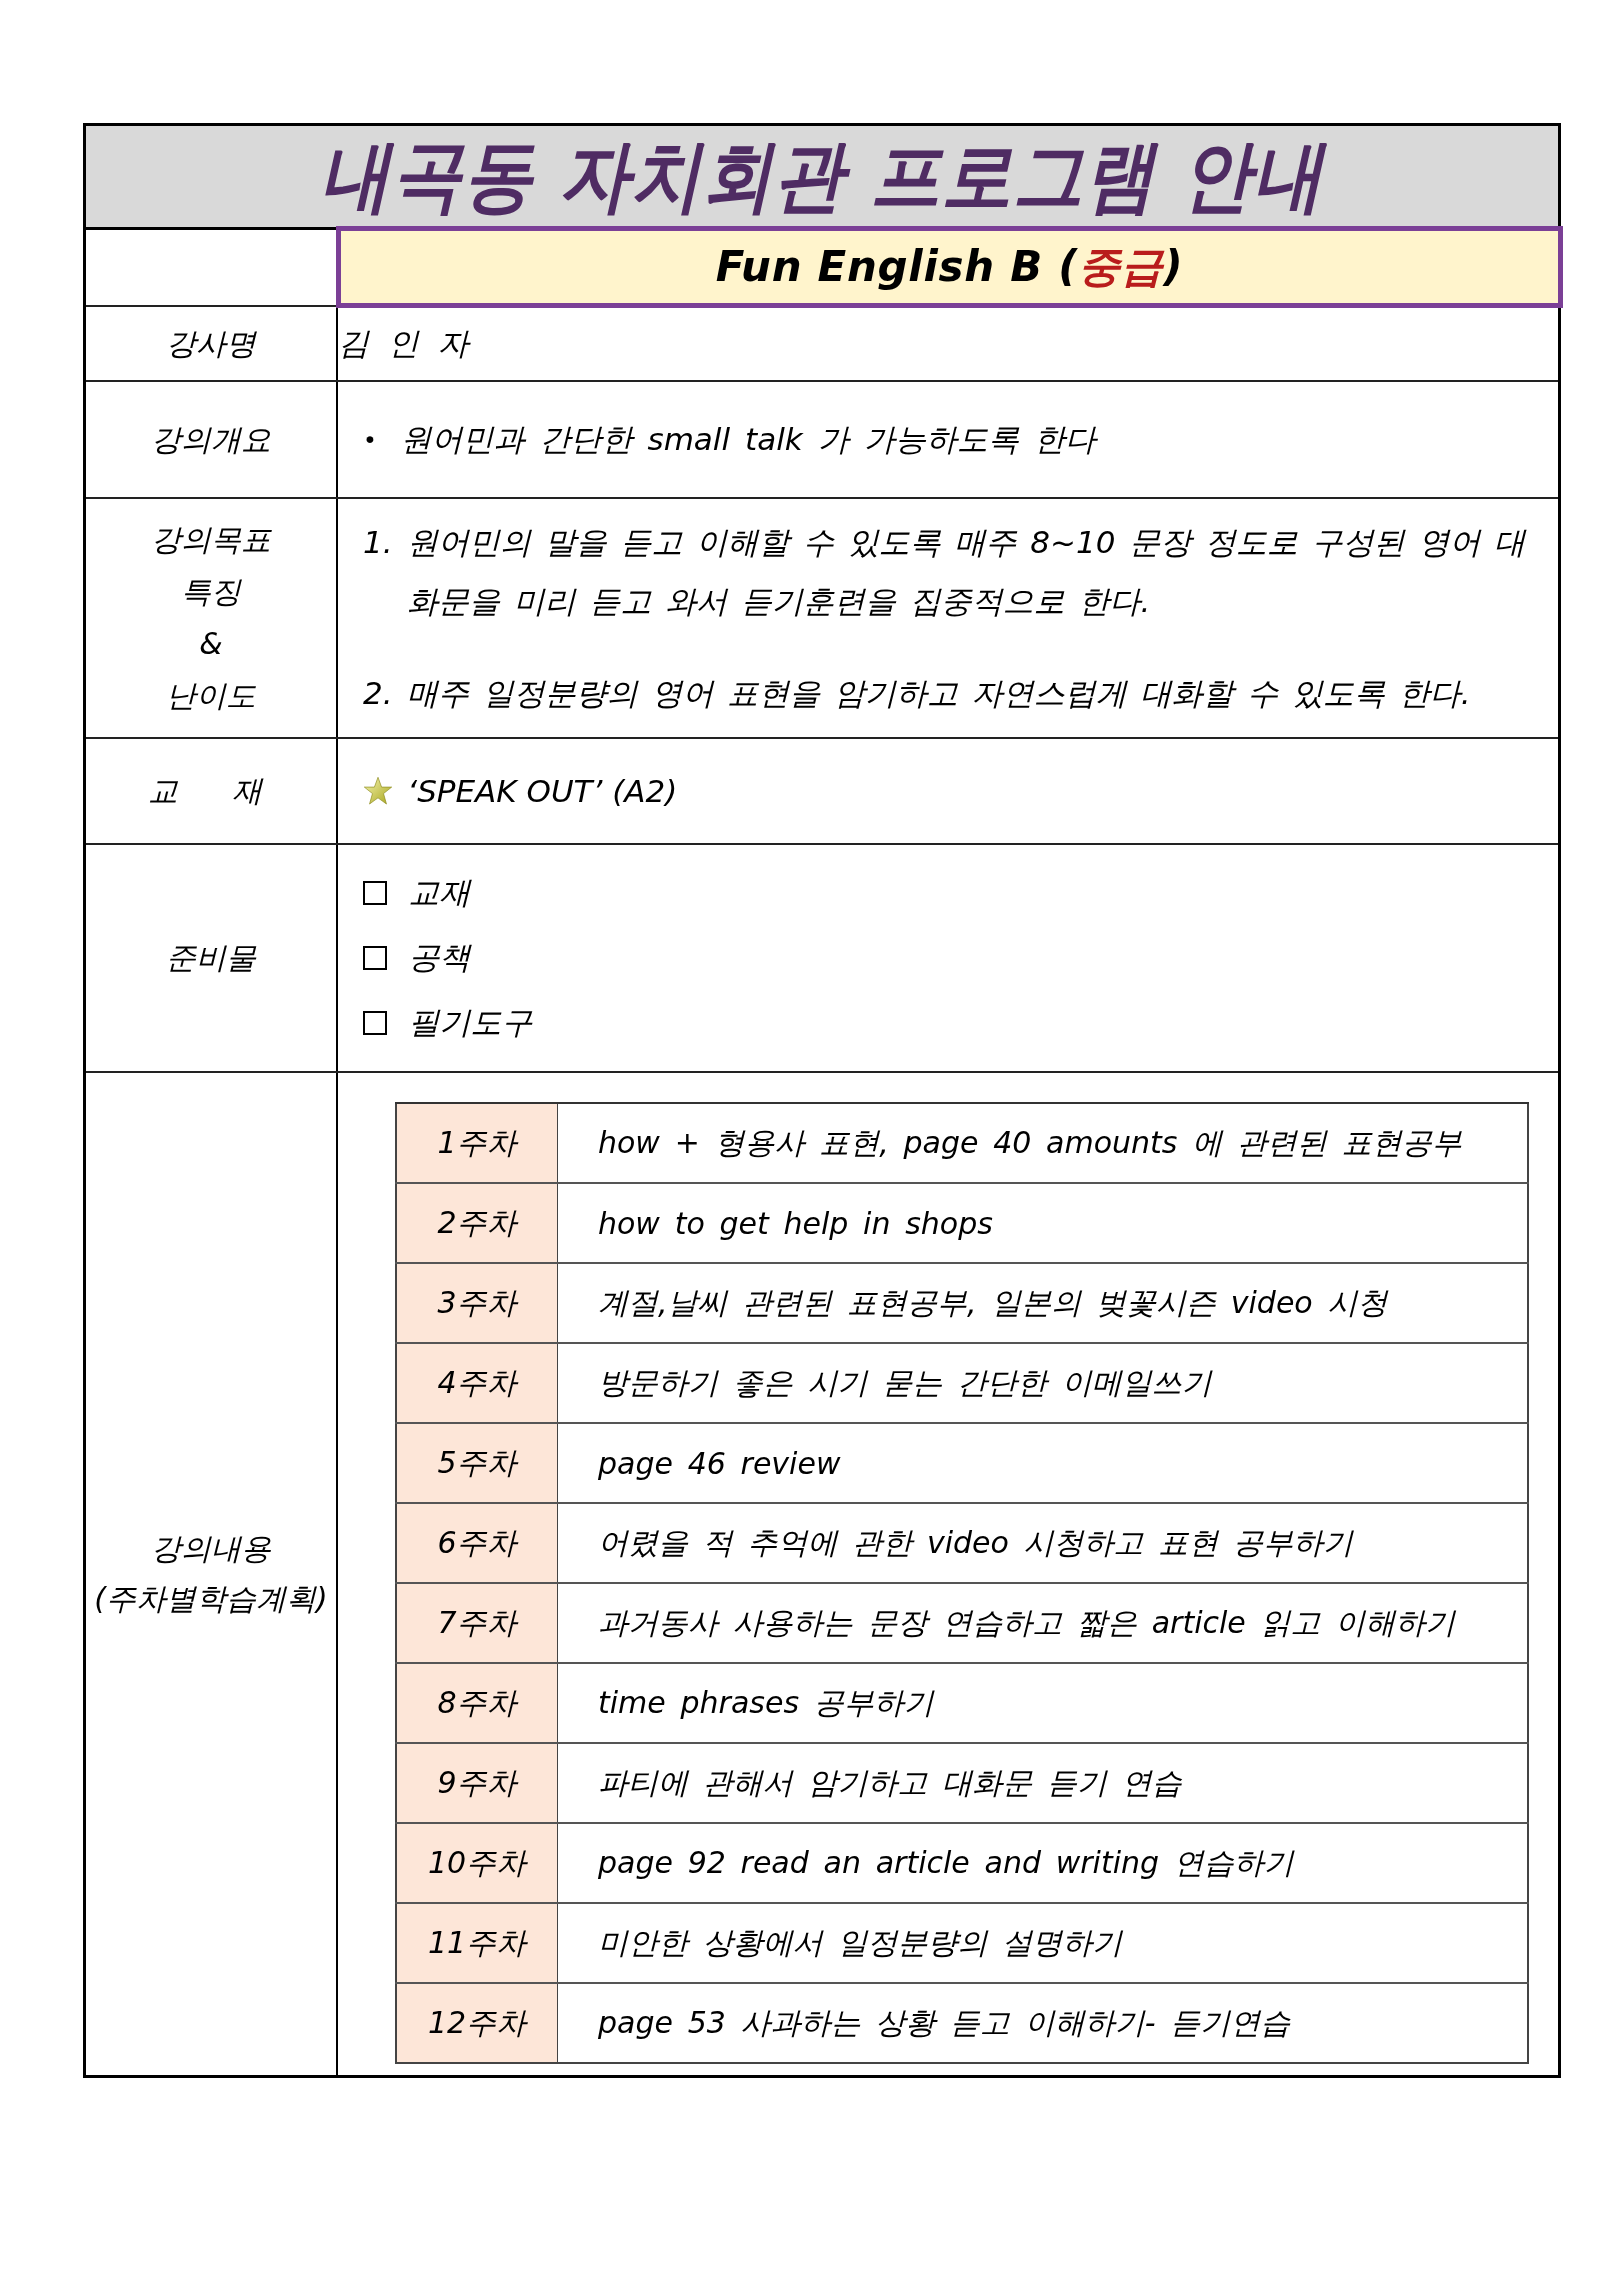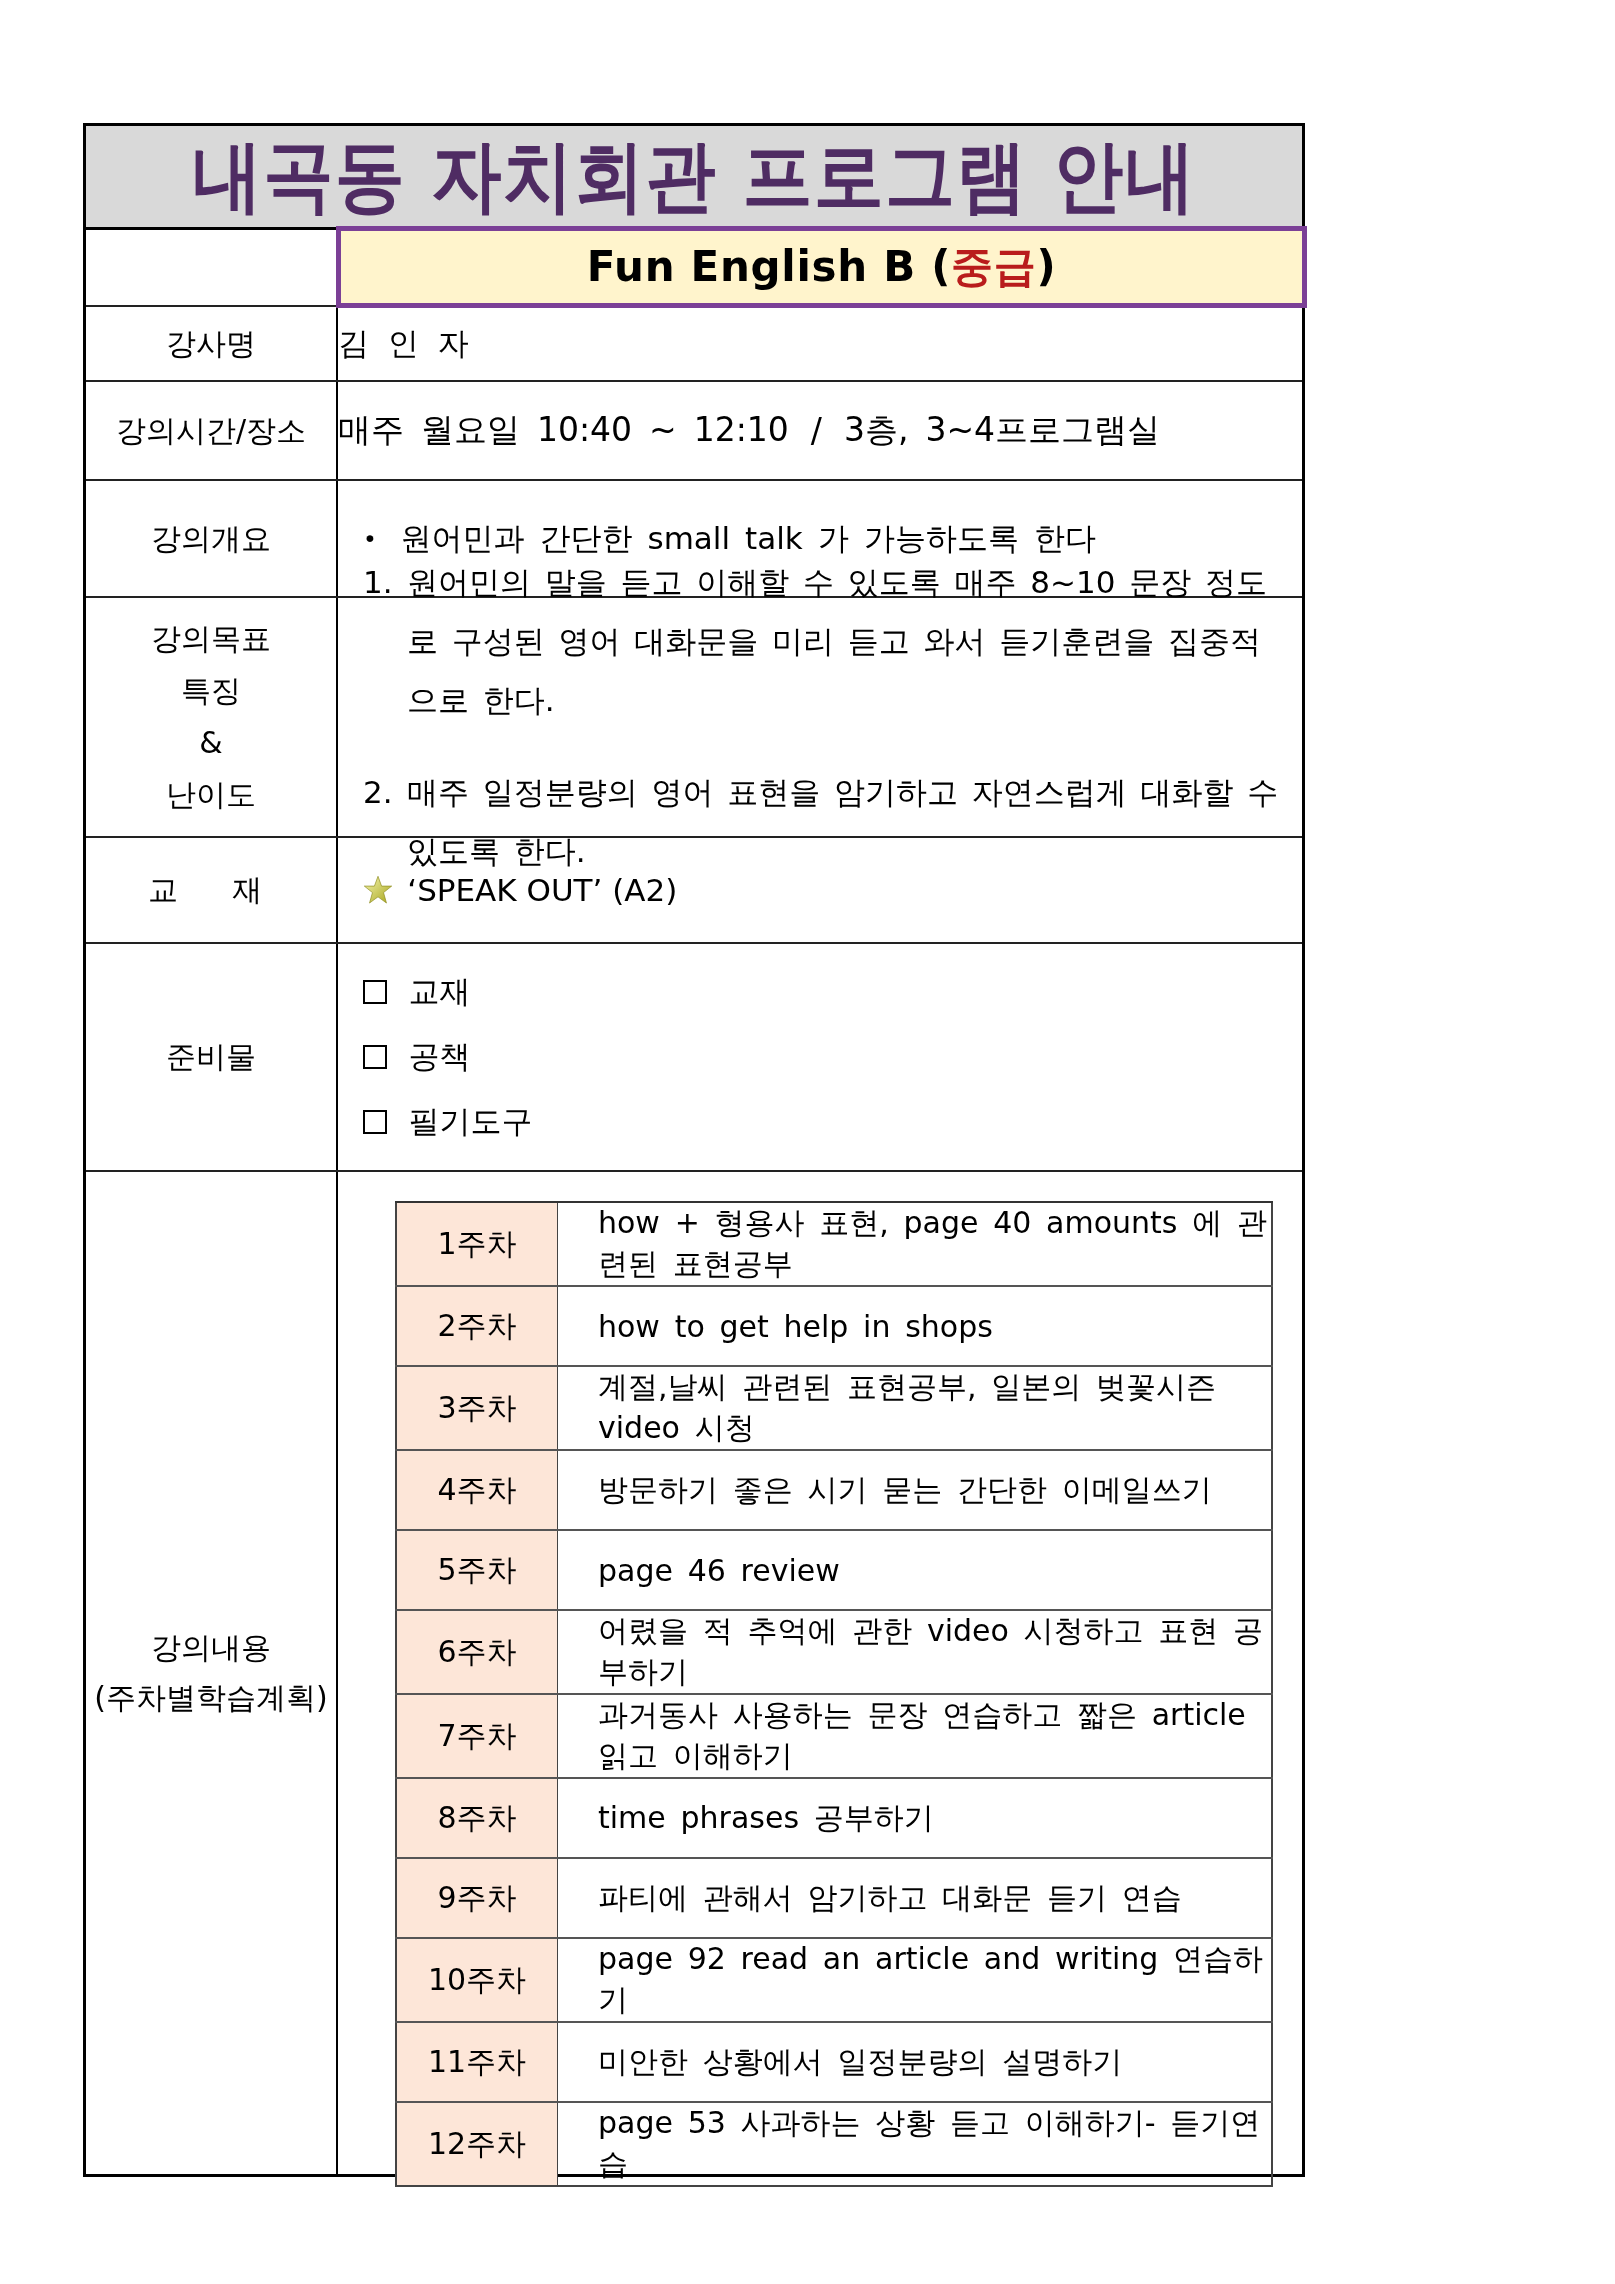--- a/index.html
+++ b/index.html
@@ -8,23 +8,24 @@
   }
   body {
     width: 1616px; height: 2284px;
     position: relative;
     font-family: "DejaVu Sans", "Liberation Sans", sans-serif;
     color: #000;
   }
   .sheet {
     position: absolute;
     left: 83px; top: 123px;
-    width: 1222px;
+    width: 1478px;
     border: 3.3px solid #000;
     box-sizing: border-box;
+    font-style: italic;
   }
   .title-band {
     height: 101px;
     background: #d9d9d9;
     border-bottom: 3.3px solid #000;
     display: flex; align-items: center; justify-content: center;
   }
   .title-text {
     font-family: "DejaVu Sans", sans-serif;
     font-weight: bold;
@@ -169,30 +170,20 @@
 
   <div class="row row-instructor">
     <div class="label">
       <span>강사명</span>
     </div>
     <div class="content center">
       <span style="word-spacing:9px;">김 인 자</span>
     </div>
   </div>
 
-  <div class="row row-time">
-    <div class="label">
-      <span>강의시간/장소</span>
-    </div>
-    <div class="content center time-text">
-      <span>매주 월요일 10:40 ~ 12:10</span>
-      <span class="sep">/</span>
-      <span>3층, 3~4프로그램실</span>
-    </div>
-  </div>
 
   <div class="row row-overview">
     <div class="label">
       <span>강의개요</span>
     </div>
     <div class="content">
       <span class="bullet">•</span>
       <span style="word-spacing:5.2px;">원어민과 간단한 small talk 가 가능하도록 한다</span>
     </div>
   </div>

